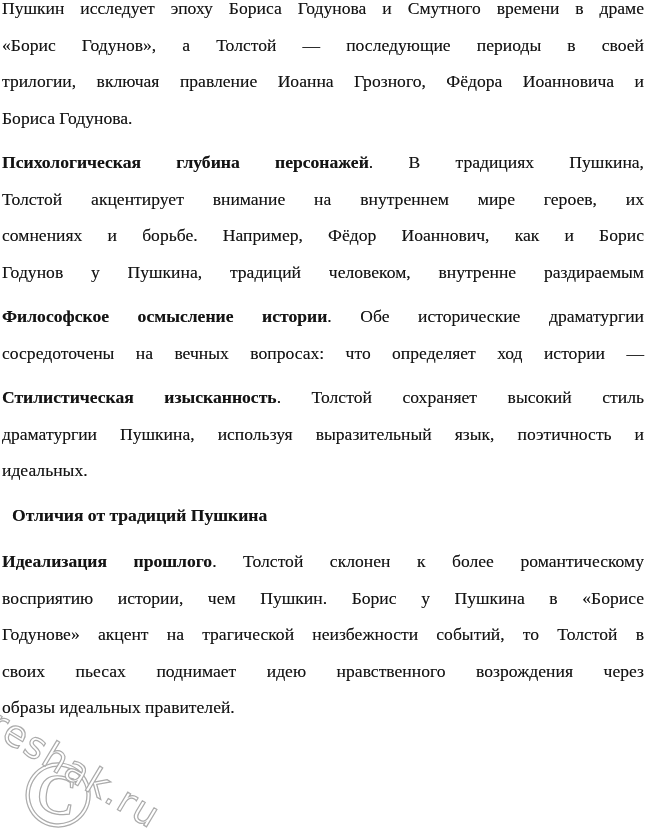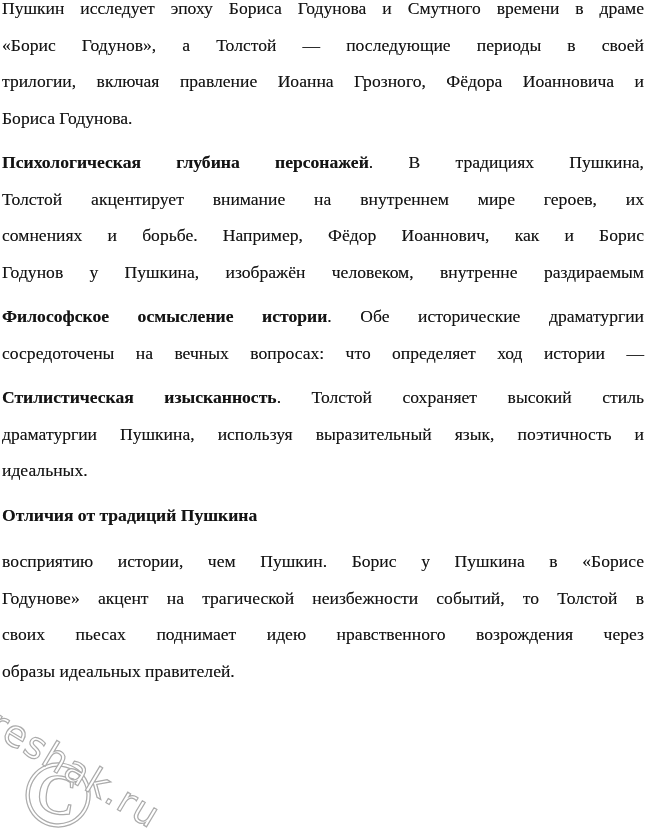--- a/index.html
+++ b/index.html
@@ -27,20 +27,21 @@
     line-height: 36.5px;
     text-shadow: 0 0 0.5px rgba(0,0,0,0.45);
   }
   .paragraph {
     margin: 0 0 8px 0;
   }
   .paragraph.heading {
     margin-top: 2px;
     margin-bottom: 10px;
     font-weight: bold;
+    margin-left: 10px;
   }
   .line {
     text-align: justify;
     text-align-last: justify;
   }
   .line.last {
     text-align-last: left;
   }
   .line b {
     font-weight: bold;
@@ -89,35 +90,36 @@
       <div class="paragraph">
         <div class="line">Пушкин исследует эпоху Бориса Годунова и Смутного времени в драме</div>
         <div class="line">«Борис Годунов», а Толстой — последующие периоды в своей</div>
         <div class="line">трилогии, включая правление Иоанна Грозного, Фёдора Иоанновича и</div>
         <div class="line last">Бориса Годунова.</div>
       </div>
       <div class="paragraph">
         <div class="line"><b>Психологическая глубина персонажей</b>. В традициях Пушкина,</div>
         <div class="line">Толстой акцентирует внимание на внутреннем мире героев, их</div>
         <div class="line">сомнениях и борьбе. Например, Фёдор Иоаннович, как и Борис</div>
-        <div class="line">Годунов у Пушкина, изображён человеком, внутренне раздираемым</div>
+        <div class="line">Годунов у Пушкина, традиций человеком, внутренне раздираемым</div>
       </div>
       <div class="paragraph">
         <div class="line"><b>Философское осмысление истории</b>. Обе исторические драматургии</div>
         <div class="line">сосредоточены на вечных вопросах: что определяет ход истории —</div>
       </div>
       <div class="paragraph">
         <div class="line"><b>Стилистическая изысканность</b>. Толстой сохраняет высокий стиль</div>
         <div class="line">драматургии Пушкина, используя выразительный язык, поэтичность и</div>
         <div class="line last">идеальных.</div>
       </div>
       <div class="paragraph heading">
         <div class="line last"><b>Отличия от традиций Пушкина</b></div>
       </div>
       <div class="paragraph">
+        <div class="line"><b>Идеализация прошлого</b>. Толстой склонен к более романтическому</div>
         <div class="line">восприятию истории, чем Пушкин. Борис у Пушкина в «Борисе</div>
         <div class="line">Годунове» акцент на трагической неизбежности событий, то Толстой в</div>
         <div class="line">своих пьесах поднимает идею нравственного возрождения через</div>
         <div class="line last">образы идеальных правителей.</div>
       </div>
     </div>
 
 </div>
 
 </body></html>

